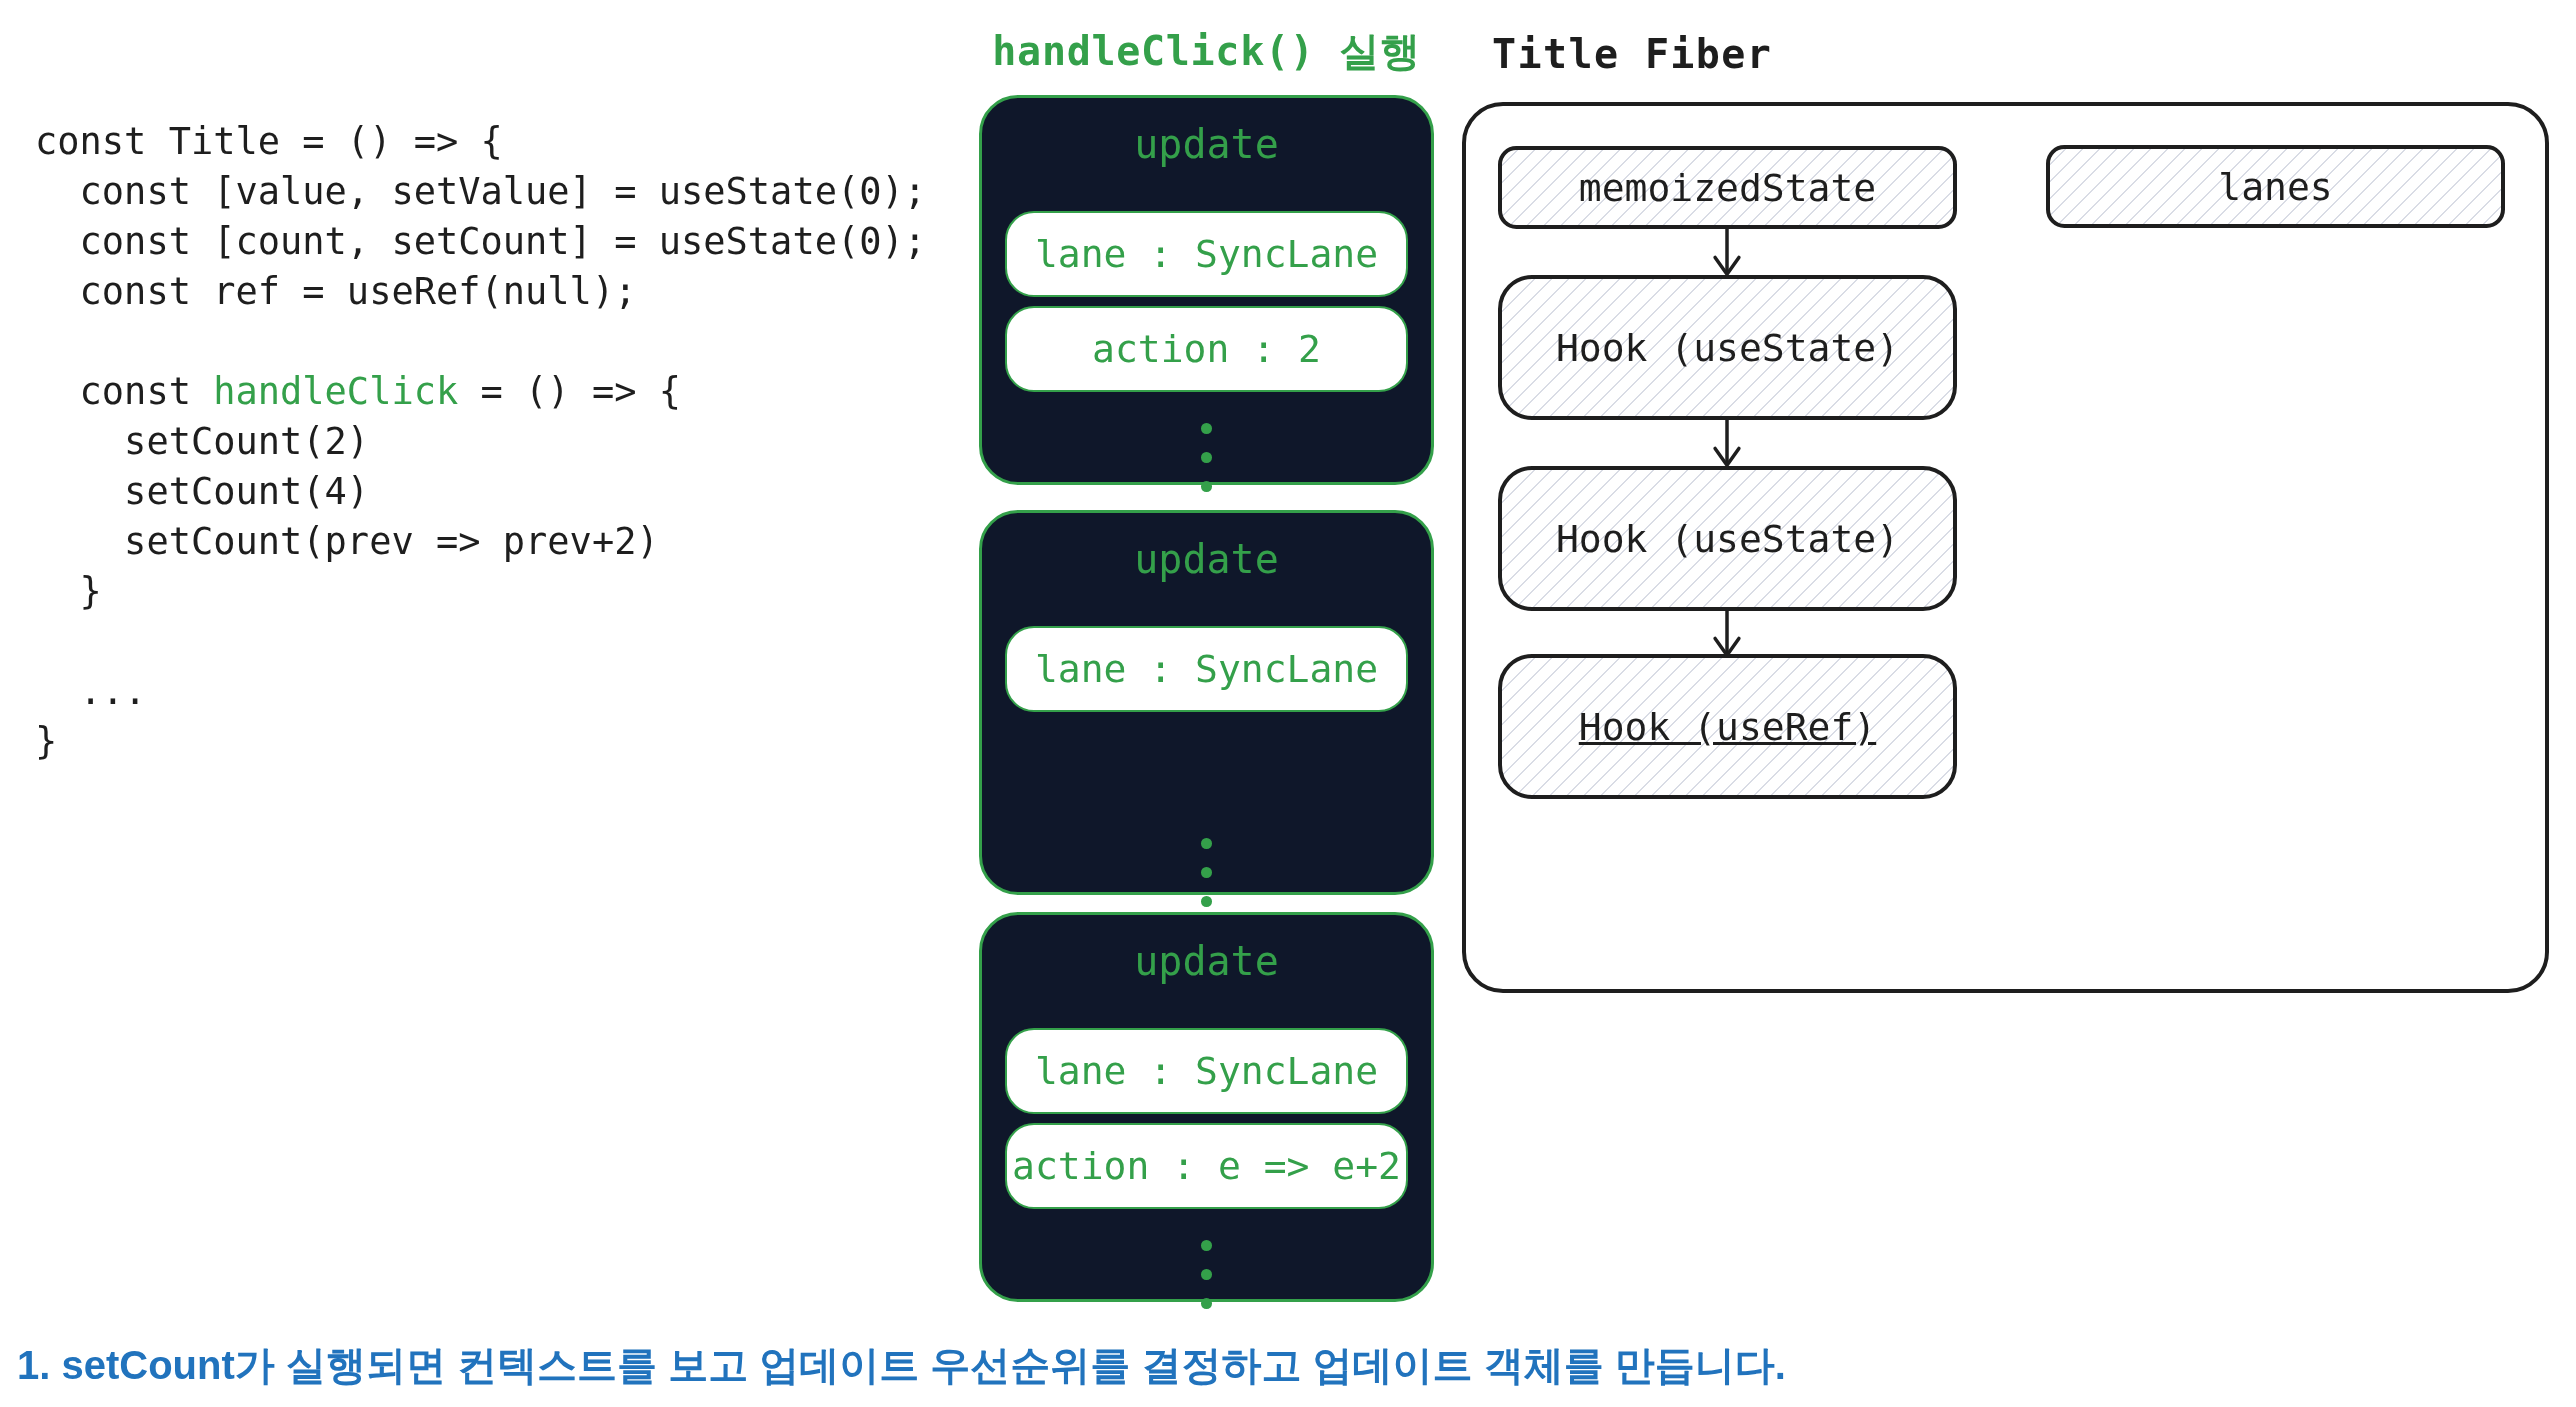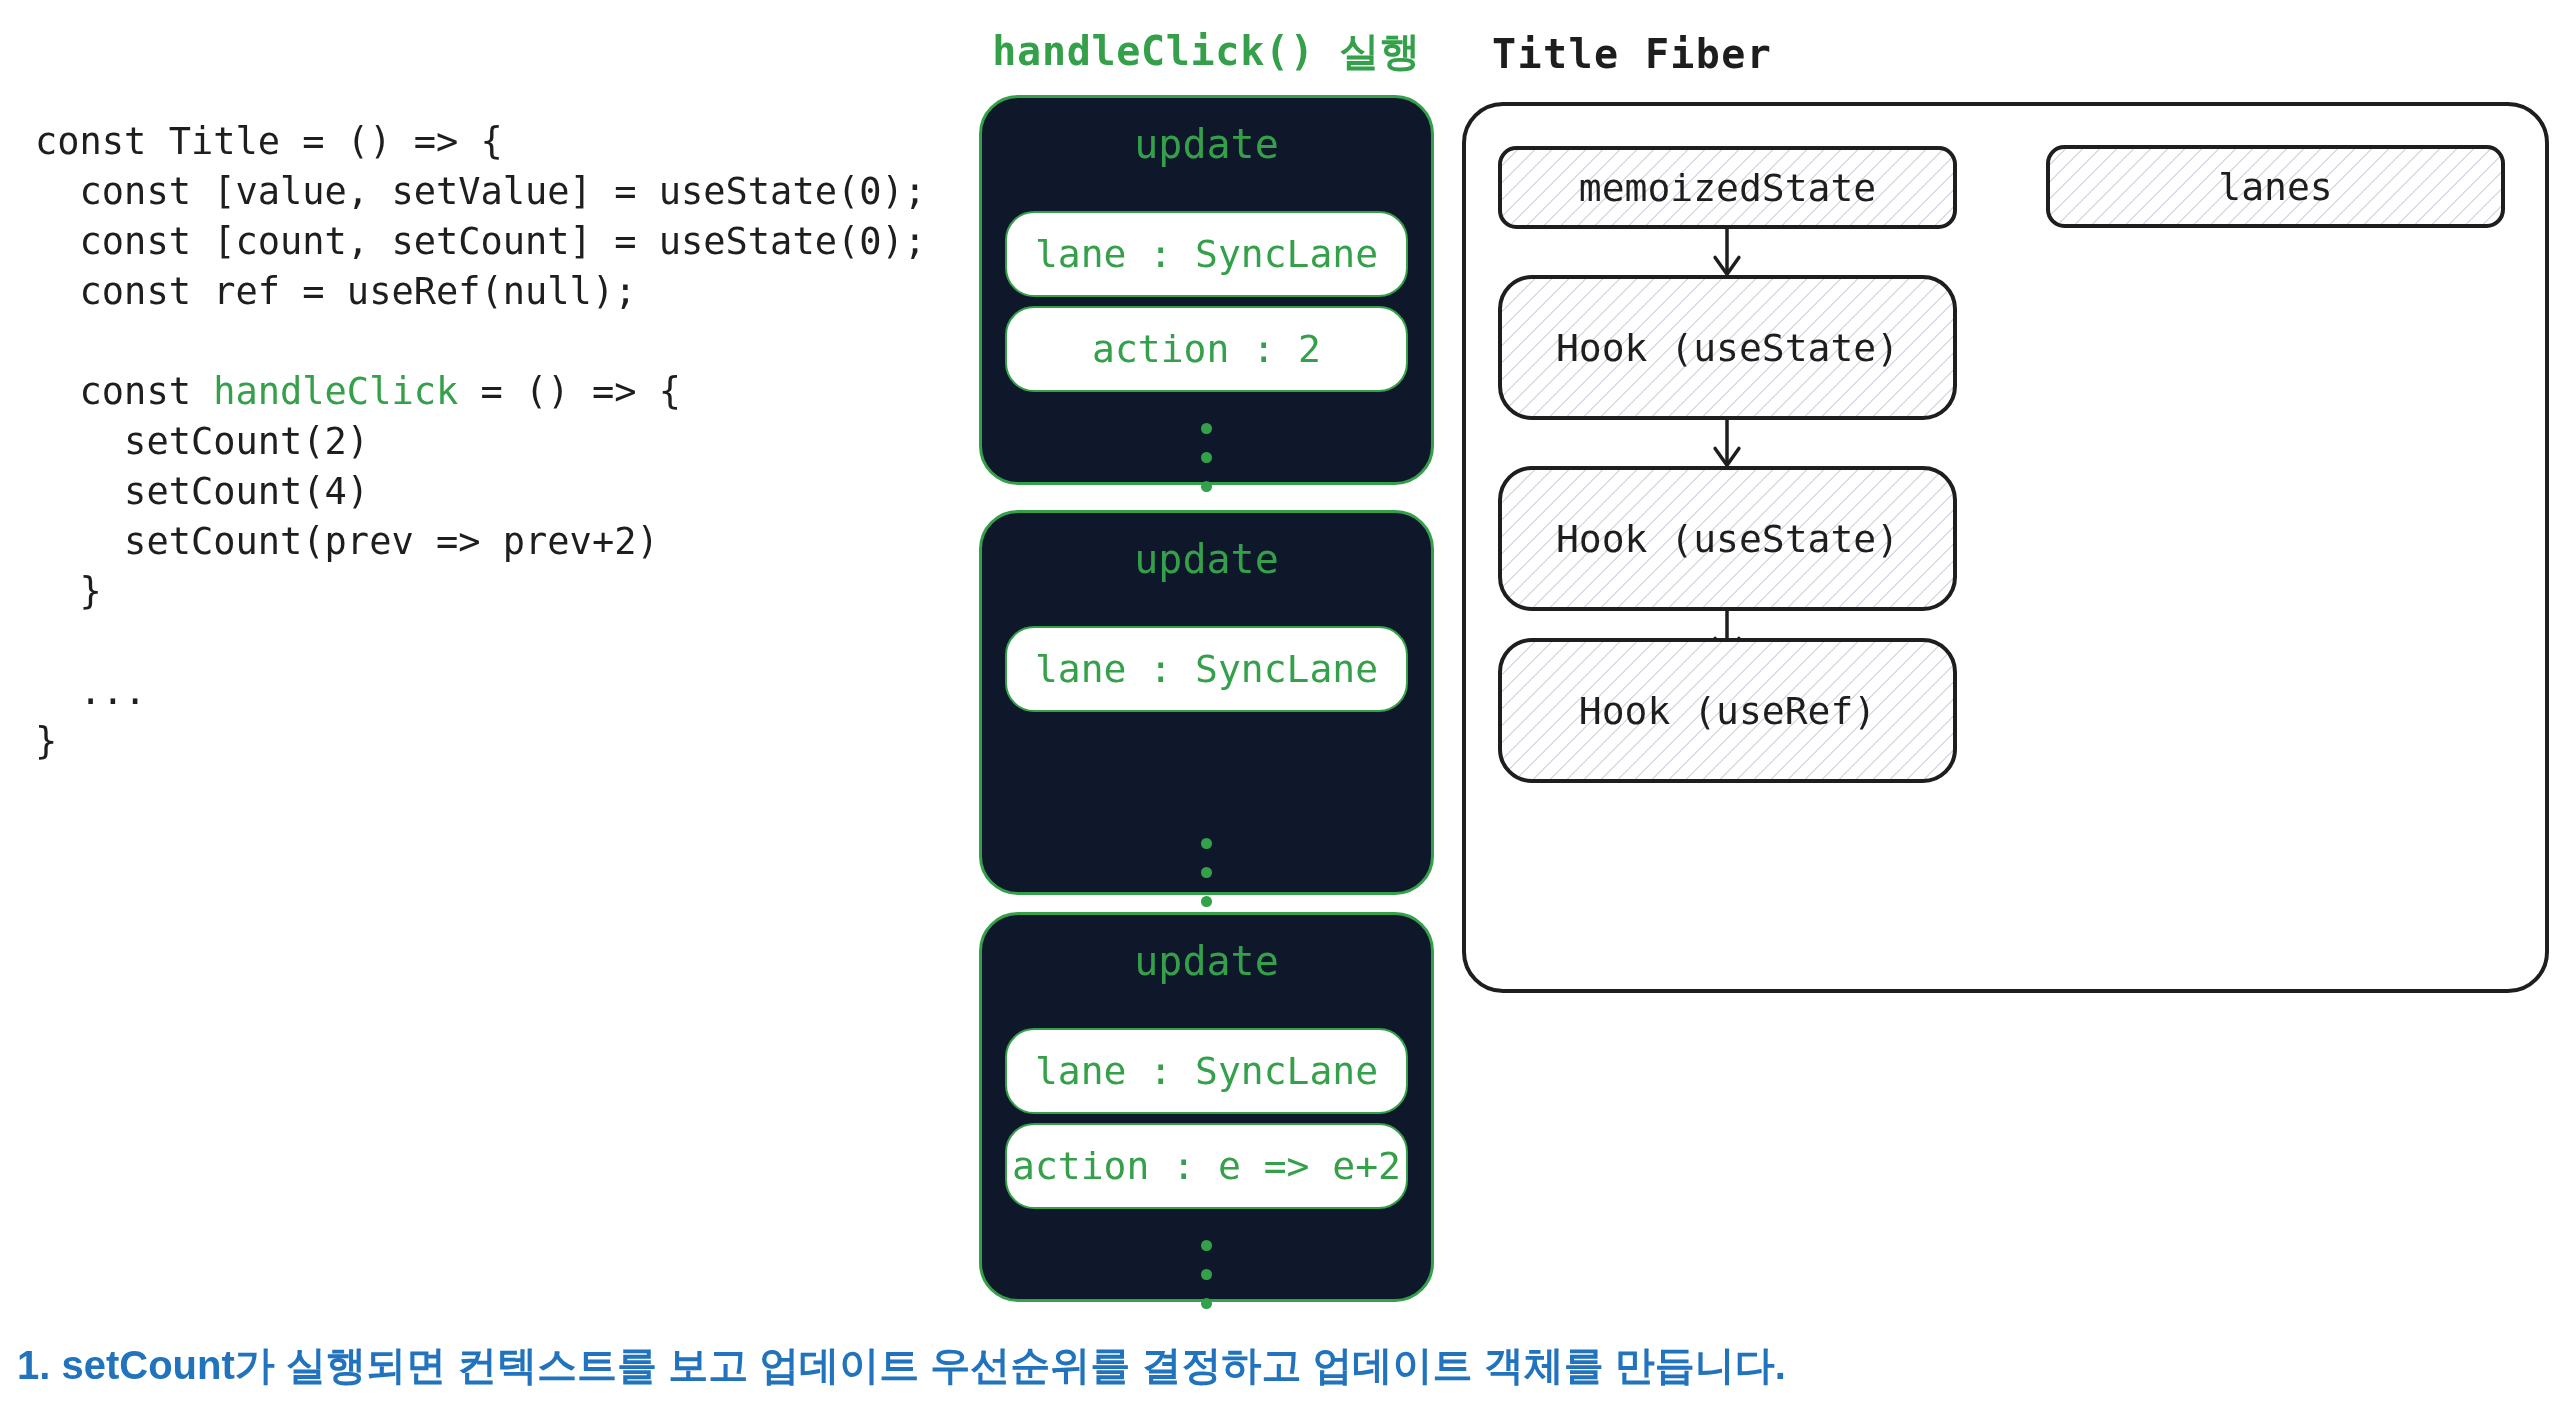--- a/index.html
+++ b/index.html
@@ -68,21 +68,21 @@
       rgba(0,0,0,0) 0px, rgba(0,0,0,0) 10.6px, #d9dce5 10.6px, #d9dce5 12px);
     display:flex; align-items:center; justify-content:center;
     font:38px/38px "DejaVu Sans Mono", monospace; color:#1e1e1e;
     white-space:pre;
   }
   .memoized{ left:32px;  top:40px;  width:459px; height:83px; border-radius:18.4px; }
   .lanes   { left:580px; top:39px;  width:459px; height:83px; border-radius:18.4px; }
   .hook    { left:32px;  width:459px; height:145px; border-radius:34px; }
   .hook-1  { top:169px; }
   .hook-2  { top:360px; }
-  .hook-3  { top:532px; }
+  .hook-3  { top:548px;text-decoration:underline; }
   .flow-arrow{ position:absolute; left:240px; width:42px; }
   .fa-1{ top:122px; height:49px; }
   .fa-2{ top:313px; height:49px; }
   .fa-3{ top:503px; height:49px; }
   .flow-arrow svg{ width:100%; height:100%; display:block; }
 
   
   .caption{
     position:absolute; left:17px; top:1339px; width:2528px;
     font:700 40px/52px "Liberation Sans", sans-serif; color:#2173bd;

